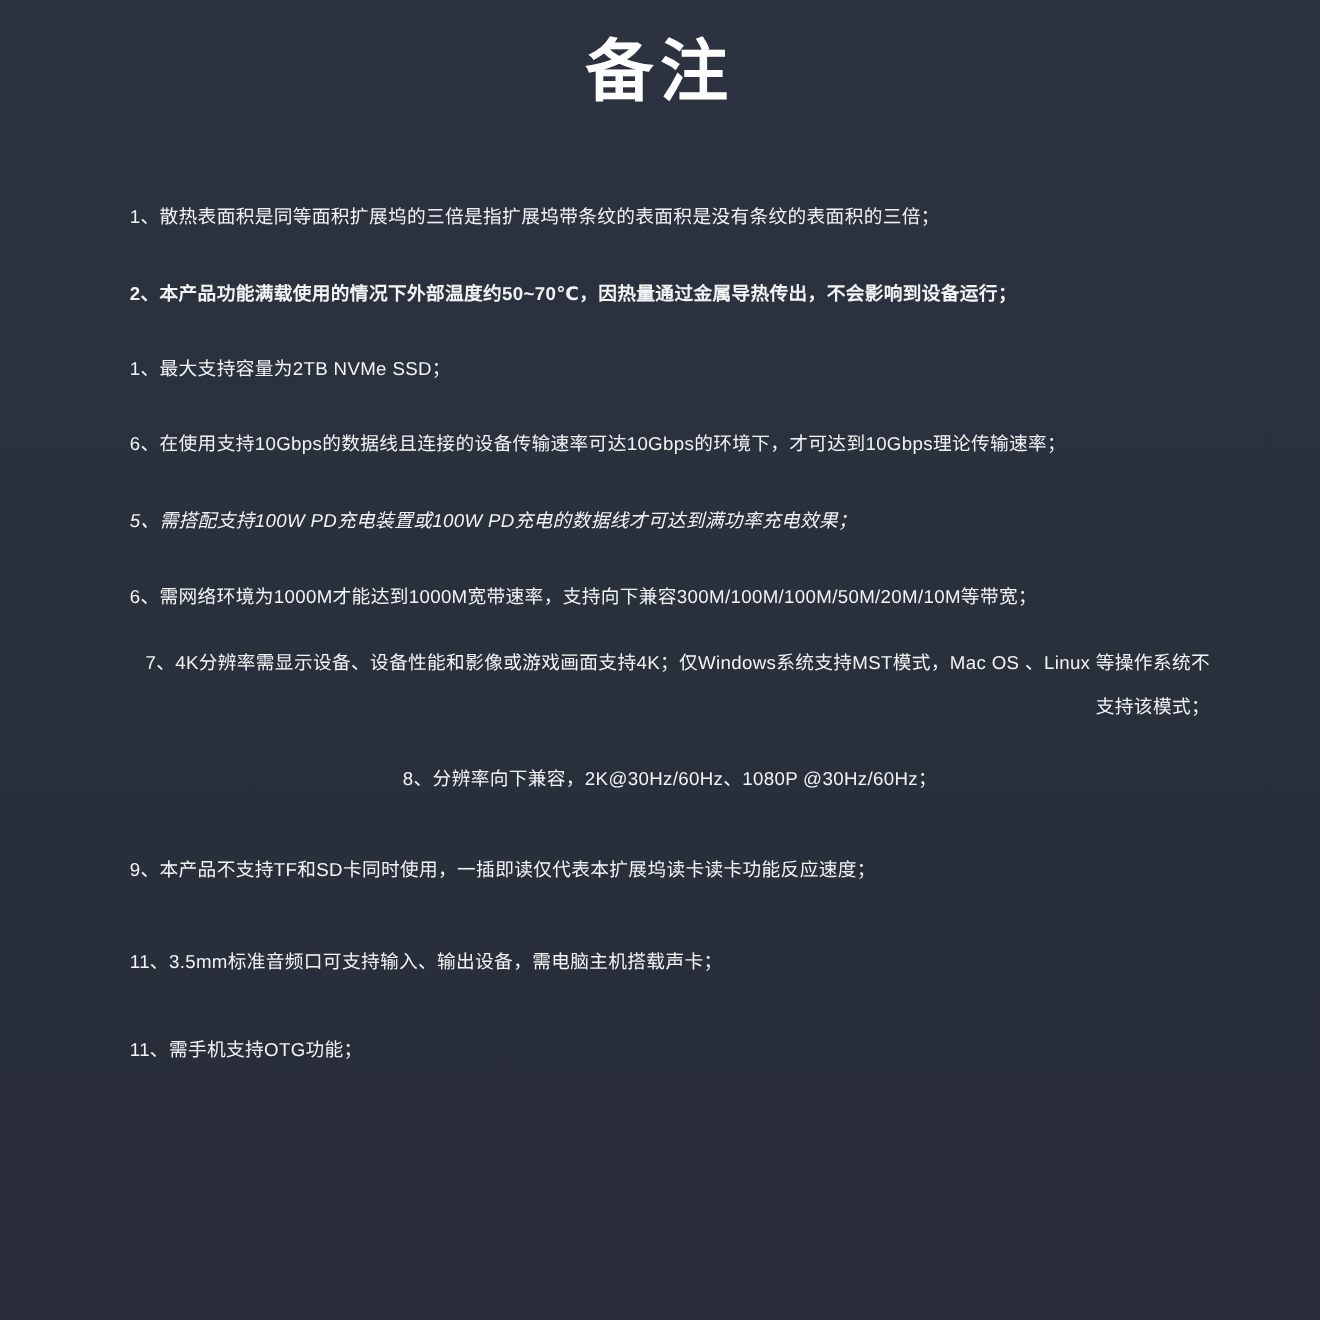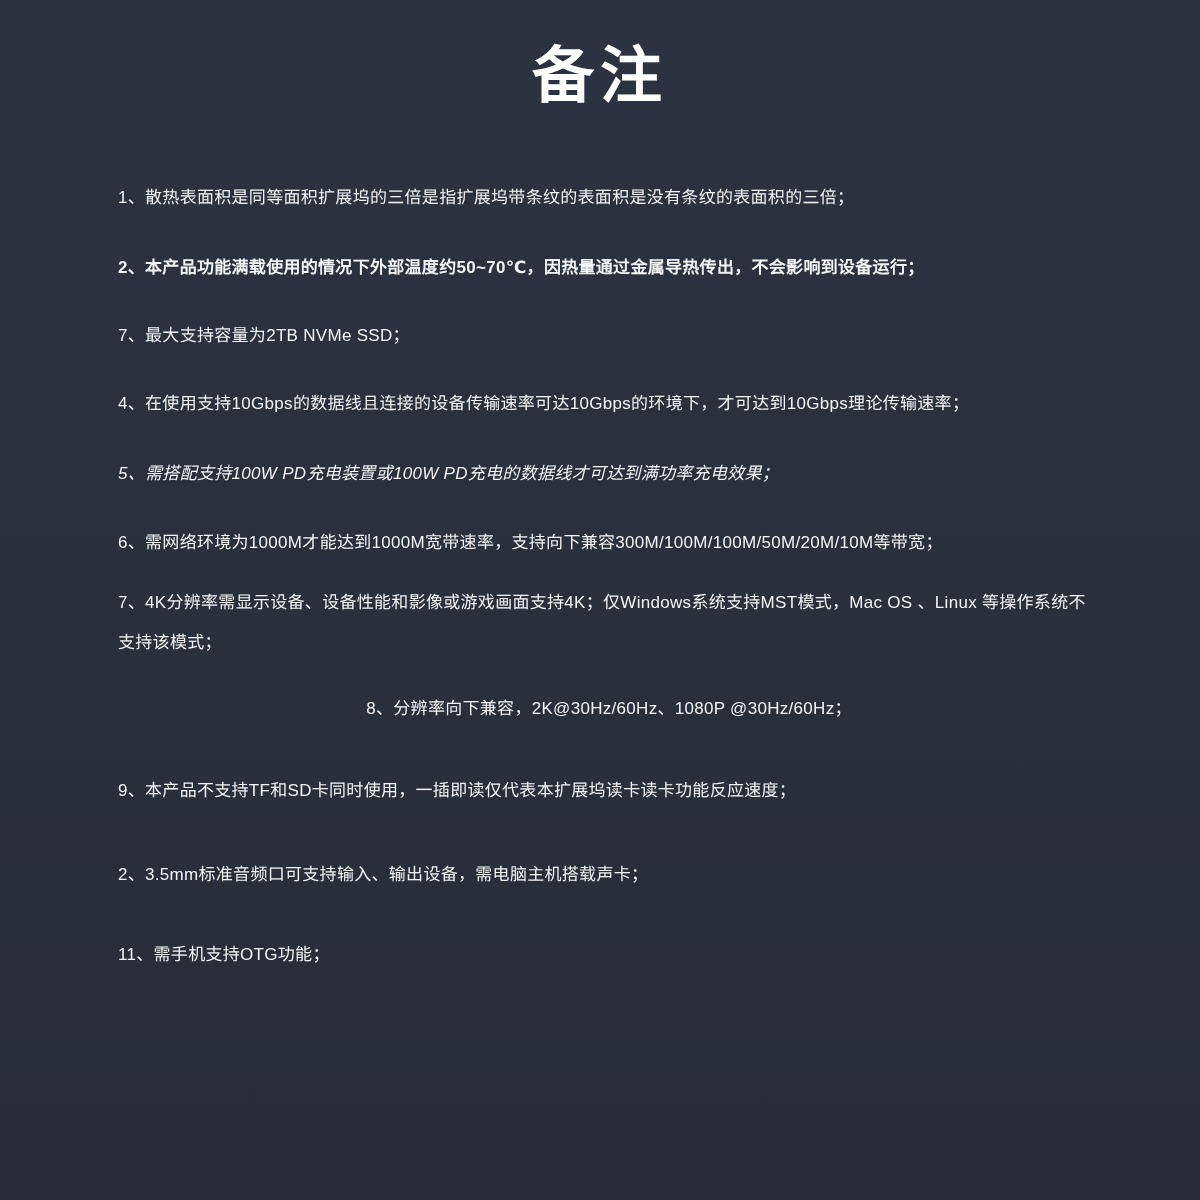--- a/index.html
+++ b/index.html
@@ -20,21 +20,21 @@
     height: 1200px;
     background: linear-gradient(180deg, #2d3240 0%, #2a2f3c 55%, #272c38 100%);
     box-sizing: border-box;
   }
   .title {
     text-align: center;
     font-size: 62px;
     font-weight: bold;
     letter-spacing: 6px;
     color: #ffffff;
-    padding-top: 42px;
+    padding-top: 32px;
     line-height: 1.1;
   }
   .notes {
     margin: 0;
     padding: 0;
     list-style: none;
     position: absolute;
     top: 178px;
     left: 118px;
     right: 100px;
@@ -46,40 +46,40 @@
     letter-spacing: 0.3px;
     font-weight: 400;
     text-align: left;
   }
   .note-gap-1  { margin-bottom: 30px; }
   .note-gap-2  { margin-bottom: 28px; font-weight: bold; }
   .note-gap-3  { margin-bottom: 28px; }
   .note-gap-4  { margin-bottom: 30px; }
   .note-gap-5  { margin-bottom: 29px; font-style: italic; }
   .note-gap-6  { margin-bottom: 20px; }
-  .note-gap-7  { margin-bottom: 26px; }
+  .note-gap-7  { margin-bottom: 26px; text-align: right; }
   .note-gap-8  { margin-bottom: 42px; text-align: center; }
   .note-gap-9  { margin-bottom: 44px; }
   .note-gap-10 { margin-bottom: 40px; }
   .note-gap-11 { margin-bottom: 0; }
 </style>
 </head>
 <body>
 
 <div class="page">
 
   <div class="title">备注</div>
 
   <ul class="notes">
     <li class="note note-gap-1">1、散热表面积是同等面积扩展坞的三倍是指扩展坞带条纹的表面积是没有条纹的表面积的三倍；</li>
     <li class="note note-gap-2">2、本产品功能满载使用的情况下外部温度约50~70℃，因热量通过金属导热传出，不会影响到设备运行；</li>
-    <li class="note note-gap-3">7、最大支持容量为2TB NVMe SSD；</li>
-    <li class="note note-gap-4">4、在使用支持10Gbps的数据线且连接的设备传输速率可达10Gbps的环境下，才可达到10Gbps理论传输速率；</li>
+    <li class="note note-gap-3">1、最大支持容量为2TB NVMe SSD；</li>
+    <li class="note note-gap-4">6、在使用支持10Gbps的数据线且连接的设备传输速率可达10Gbps的环境下，才可达到10Gbps理论传输速率；</li>
     <li class="note note-gap-5">5、需搭配支持100W PD充电装置或100W PD充电的数据线才可达到满功率充电效果；</li>
     <li class="note note-gap-6">6、需网络环境为1000M才能达到1000M宽带速率，支持向下兼容300M/100M/100M/50M/20M/10M等带宽；</li>
     <li class="note note-gap-7">7、4K分辨率需显示设备、设备性能和影像或游戏画面支持4K；仅Windows系统支持MST模式，Mac OS 、Linux 等操作系统不支持该模式；</li>
     <li class="note note-gap-8">8、分辨率向下兼容，2K@30Hz/60Hz、1080P @30Hz/60Hz；</li>
     <li class="note note-gap-9">9、本产品不支持TF和SD卡同时使用，一插即读仅代表本扩展坞读卡读卡功能反应速度；</li>
-    <li class="note note-gap-10">2、3.5mm标准音频口可支持输入、输出设备，需电脑主机搭载声卡；</li>
+    <li class="note note-gap-10">11、3.5mm标准音频口可支持输入、输出设备，需电脑主机搭载声卡；</li>
     <li class="note note-gap-11">11、需手机支持OTG功能；</li>
   </ul>
 
 </div>
 
 </body></html>

